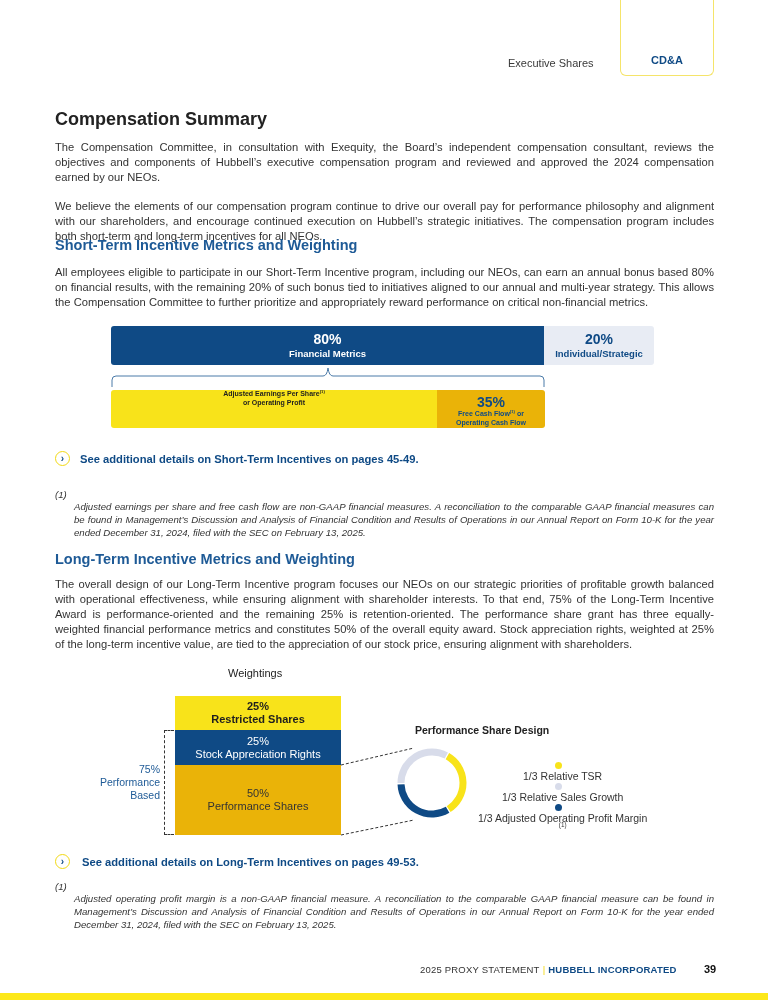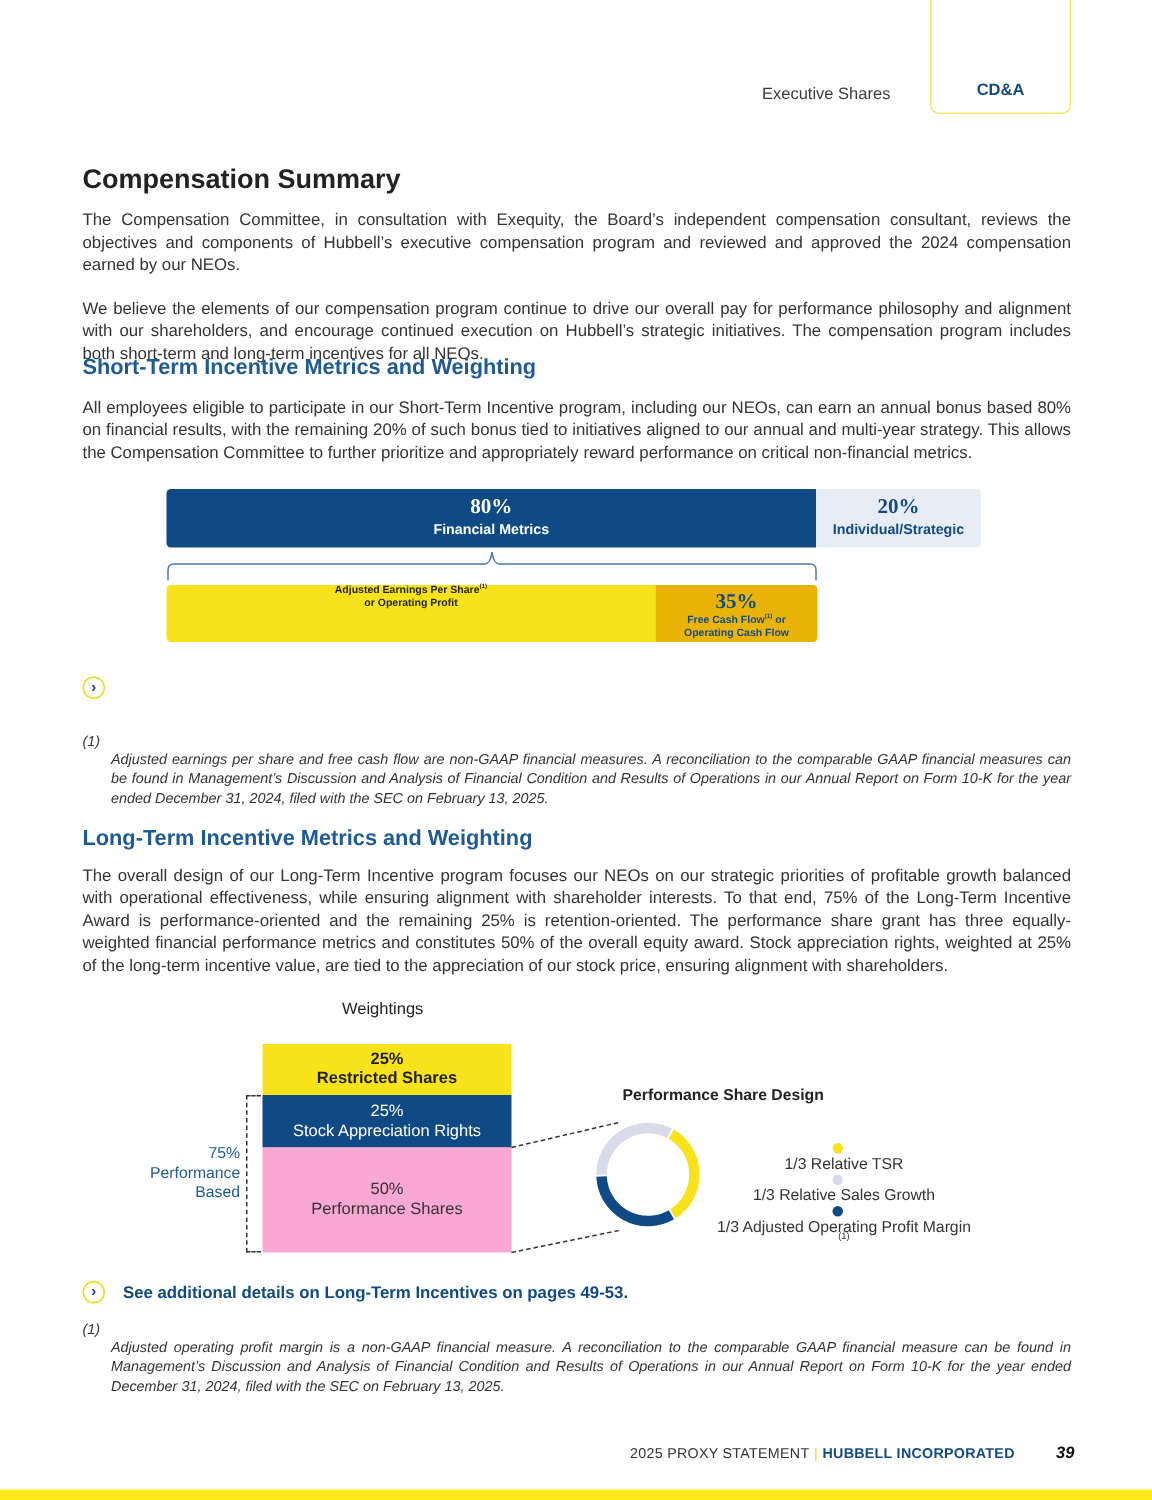--- a/index.html
+++ b/index.html
@@ -12,21 +12,21 @@
              border: 1.5px solid #f5e46a; border-top: none; border-radius: 0 0 6px 6px; background: #fff; }
   .nav-tab-label { position: absolute; left: 0; right: 0; bottom: 9px; text-align: center;
                    font-size: 11px; font-weight: bold; color: #0f4a85; }
 
   .title { position: absolute; left: 55px; top: 109px; font-size: 18px; font-weight: bold; color: #222; }
   .para { position: absolute; left: 55px; width: 659px; font-size: 11.2px; line-height: 15px; color: #333;
           text-align: justify; text-align-last: left; }
   .h2 { position: absolute; left: 55px; font-size: 14.5px; font-weight: bold; color: #1e5a96; }
 
   .stb { position: absolute; border-radius: 3px; text-align: center; font-weight: bold; }
-  .stb .pct { display: block; font-family: Liberation Serif, serif; }
+  .stb .pct { display: block; }
   .stb-fin { left: 111px; top: 326px; width: 433px; height: 39px; background: #0f4a85; color: #fff; }
   .stb-fin .pct { font-size: 14px; padding-top: 5px; }
   .stb-fin .lbl { display: block; font-size: 9.5px; margin-top: 1px; }
   .stb-ind { left: 544px; top: 326px; width: 110px; height: 39px; background: #e8ecf4; color: #0f4a85;
              border-radius: 0 3px 3px 0; }
   .stb-fin { border-radius: 3px 0 0 3px; }
   .stb-ind .pct { font-size: 14px; padding-top: 5px; }
   .stb-ind .lbl { display: block; font-size: 9.5px; margin-top: 1px; }
   .brace { position: absolute; left: 111px; top: 366px; width: 434px; height: 22px; }
   .stb-eps { left: 111px; top: 390px; width: 326px; height: 38px; background: #f8e31a; color: #1f1f1f;
@@ -46,37 +46,37 @@
 
   .footnote { position: absolute; left: 55px; width: 659px; font-size: 9.6px; line-height: 13px;
               font-style: italic; color: #333; display: flex; }
   .fn-num { width: 19px; flex: none; }
   .fn-text { flex: 1; text-align: justify; text-align-last: left; margin-top: 12px; }
 
   .weightings-title { position: absolute; left: 228px; top: 667px; font-size: 11px; color: #222; }
   .wbox { position: absolute; left: 175px; width: 166px; text-align: center; }
   .w-restricted { top: 696px; height: 34px; background: #f8e31a; color: #1f1f1f; font-weight: bold; font-size: 11px; padding-top: 4px; line-height: 13px; }
   .w-sar { top: 730px; height: 35px; background: #0f4a85; color: #fff; font-size: 11px; padding-top: 5px; line-height: 13px; }
-  .w-perf { top: 765px; height: 70px; background: #f9a8d4; color: #333; font-size: 11px; padding-top: 22px; line-height: 13px; }
+  .w-perf { top: 765px; height: 70px; background: #eab308; color: #333; font-size: 11px; padding-top: 22px; line-height: 13px; }
   .perf-bracket { position: absolute; left: 164px; top: 730px; width: 10px; height: 105px;
                   border: 1px dashed #333; border-right: none; }
   .perf-label { position: absolute; left: 100px; top: 763px; width: 60px; text-align: right;
                 font-size: 10.5px; line-height: 13px; color: #1e5a96; }
   .connectors { position: absolute; left: 340px; top: 740px; width: 80px; height: 100px; }
 
   .psd-title { position: absolute; left: 415px; top: 724px; font-size: 10.5px; font-weight: bold; color: #222; }
   .donut { position: absolute; left: 396px; top: 747px; width: 72px; height: 72px; }
   .legend { position: absolute; left: 478px; top: 762px; }
   .legend-item { display: flex; align-items: center; font-size: 10.5px; line-height: 14px; color: #333; flex-direction: column; }
   .dot { width: 7px; height: 7px; border-radius: 50%; margin-right: 8px; }
 
   .footer { position: absolute; left: 420px; top: 964px; font-size: 9.5px; color: #333; letter-spacing: 0.2px; }
   .footer .sep { color: #f2d914; margin: 0 3px; }
   .footer .co { color: #0f4a85; font-weight: bold; }
-  .page-num { position: absolute; left: 704px; top: 963px; font-size: 11px; font-weight: bold; color: #111; font-style: italic; }
+  .page-num { position: absolute; left: 704px; top: 963px; font-size: 11px; font-weight: bold; color: #111; }
   .bottom-bar { position: absolute; left: 0; top: 993px; width: 768px; height: 7px; background: #fde81a; }
 </style>
 </head>
 <body>
 
 <div class="header-nav">
   <span class="nav-exec">Executive Shares</span>
   <div class="nav-tab">
     <div class="nav-tab-label">CD&amp;A</div>
   </div>
@@ -107,20 +107,21 @@
   <span class="lbl">or Operating Profit</span>
 </div>
 <div class="stb stb-fcf">
   <span class="pct">35%</span>
   <span class="lbl"><span>Free Cash Flow</span><sup>(1)</sup><span> or</span></span>
   <span class="lbl">Operating Cash Flow</span>
 </div>
 
 <div class="link-row" style="top:451px">
   <span class="chev">›</span>
+  <span class="link-text">See additional details on Short-Term Incentives on pages 45-49.</span>
 </div>
 
 <div class="footnote" style="top:488px">
   <span class="fn-num">(1)</span>
   <span class="fn-text">Adjusted earnings per share and free cash flow are non-GAAP financial measures. A reconciliation to the comparable GAAP financial measures can be found in Management’s Discussion and Analysis of Financial Condition and Results of Operations in our Annual Report on Form 10-K for the year ended December 31, 2024, filed with the SEC on February 13, 2025.</span>
 </div>
 
 <h2 class="h2" style="top:551px">Long-Term Incentive Metrics and Weighting</h2>
 <p class="para" style="top:577px">The overall design of our Long-Term Incentive program focuses our NEOs on our strategic priorities of profitable growth balanced with operational effectiveness, while ensuring alignment with shareholder interests. To that end, 75% of the Long-Term Incentive Award is performance-oriented and the remaining 25% is retention-oriented. The performance share grant has three equally-weighted financial performance metrics and constitutes 50% of the overall equity award. Stock appreciation rights, weighted at 25% of the long-term incentive value, are tied to the appreciation of our stock price, ensuring alignment with shareholders.</p>
 

